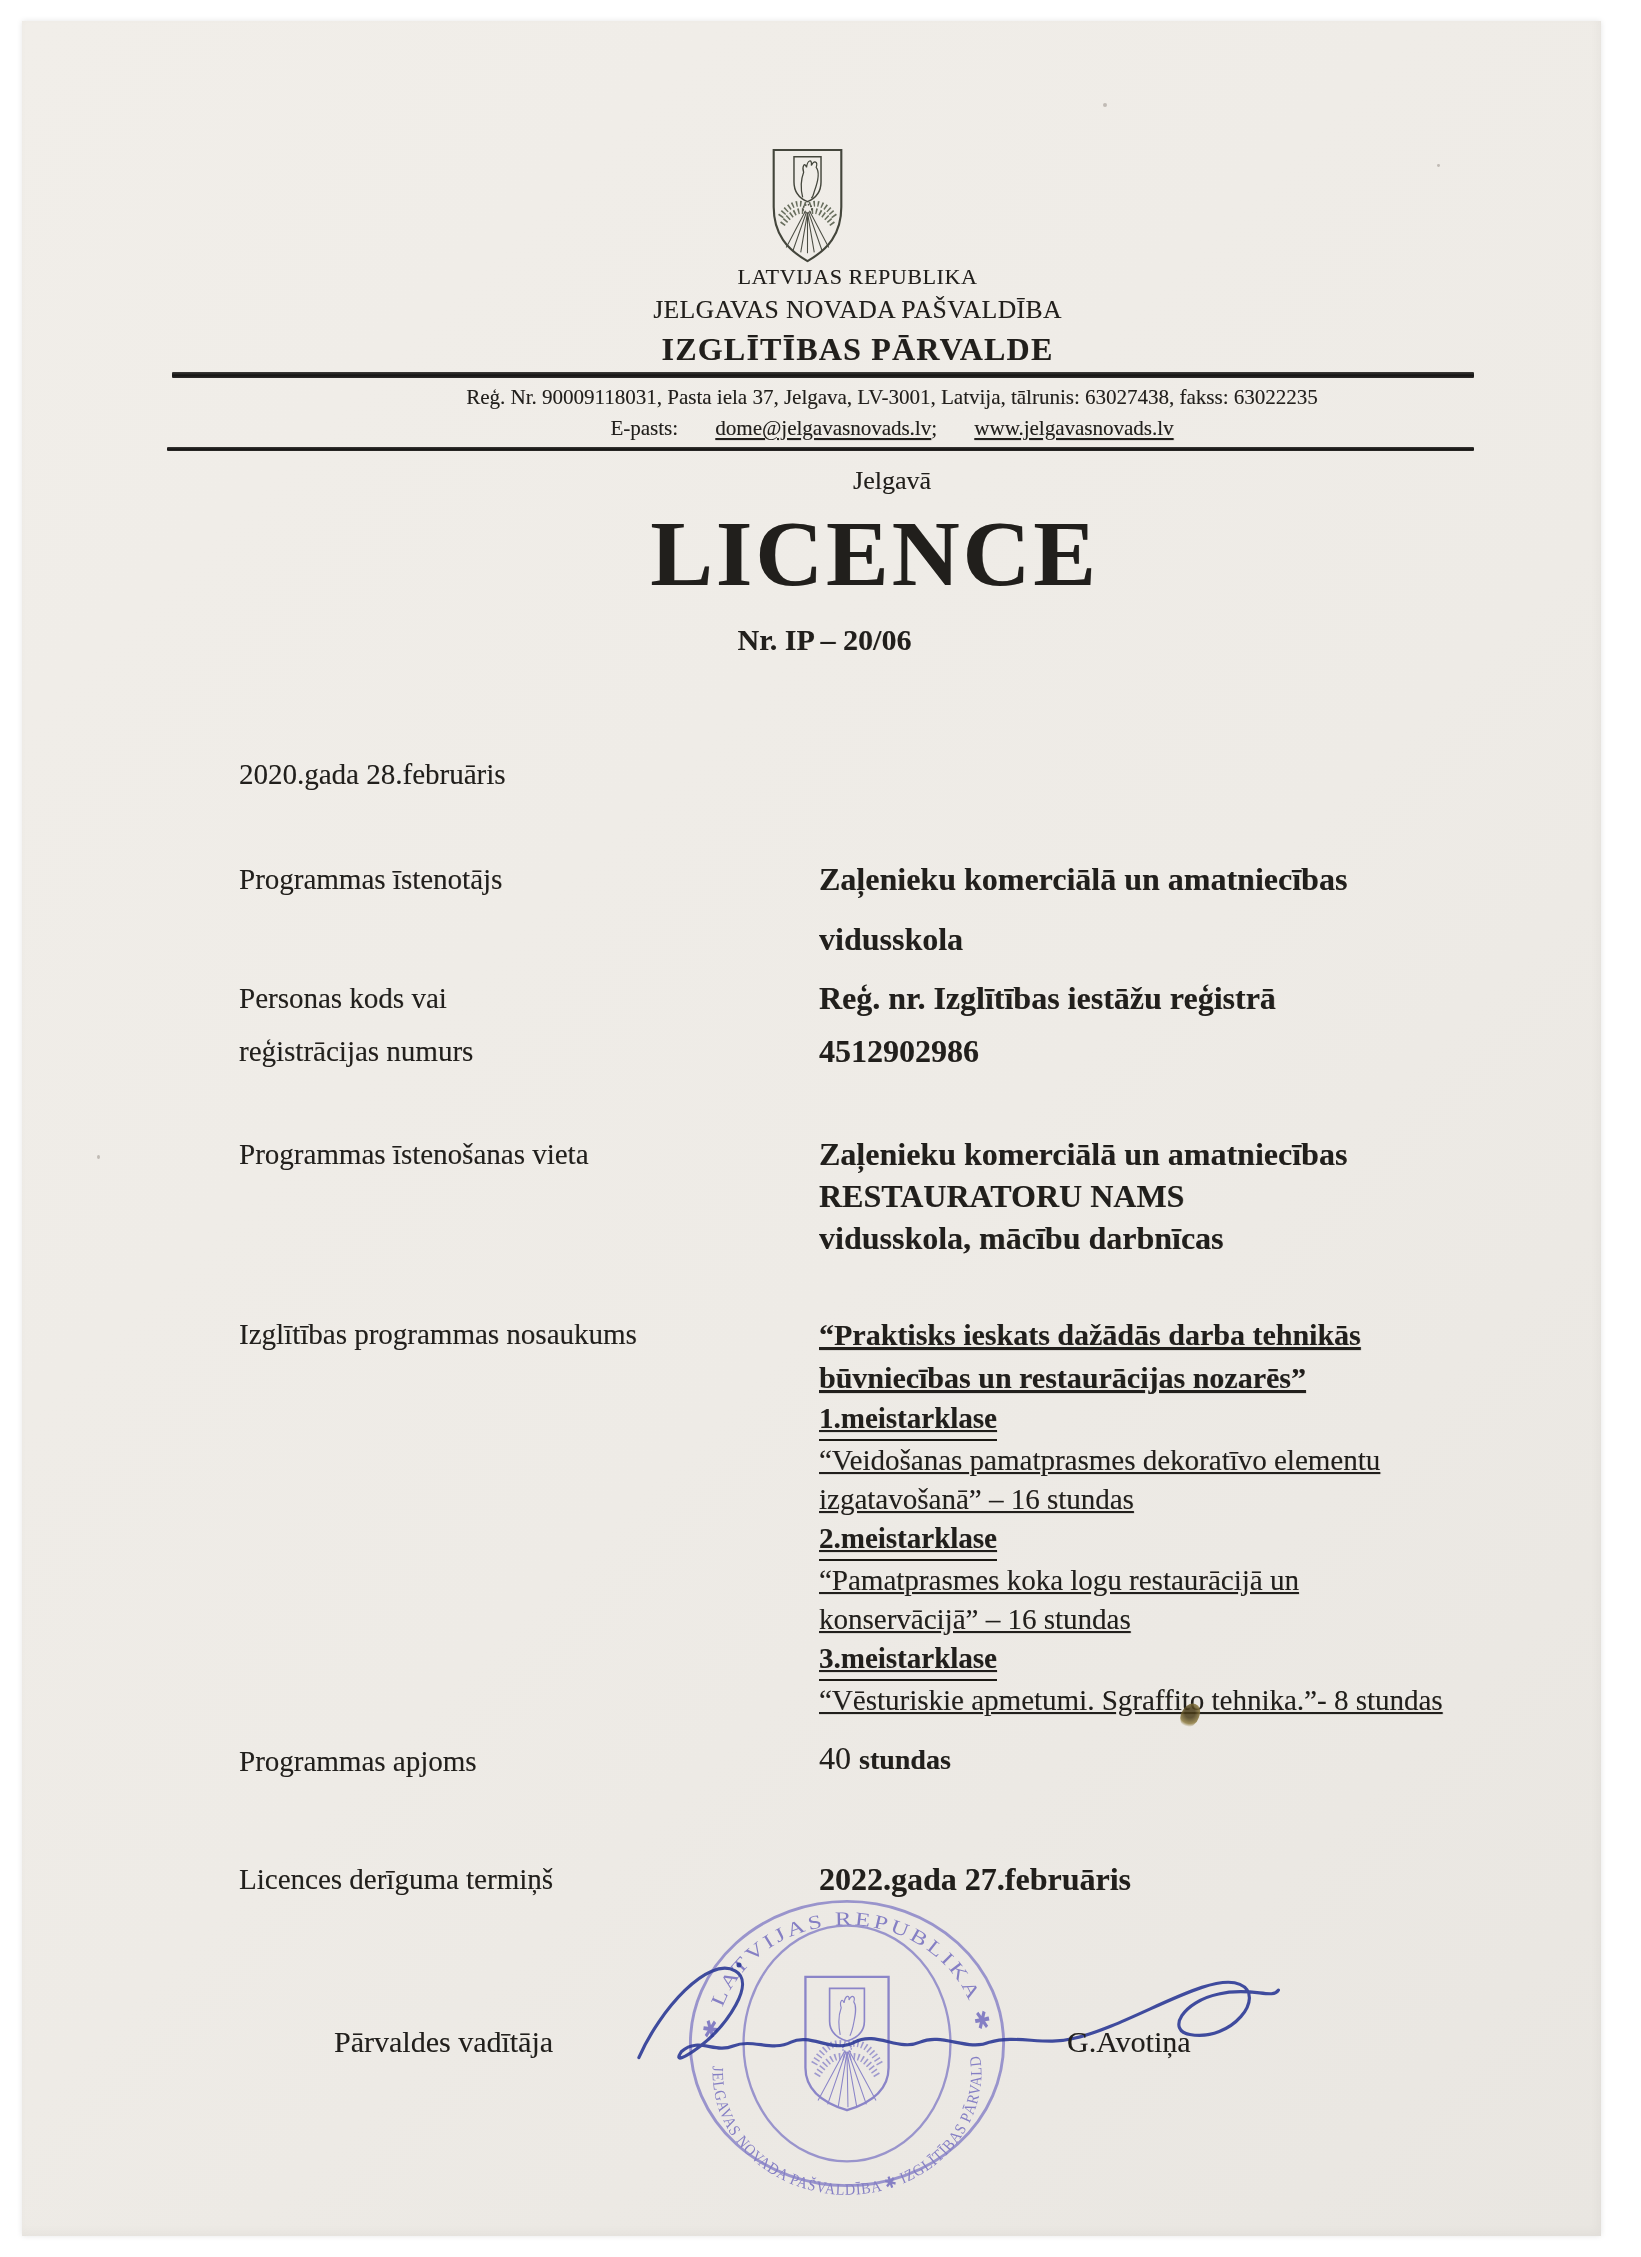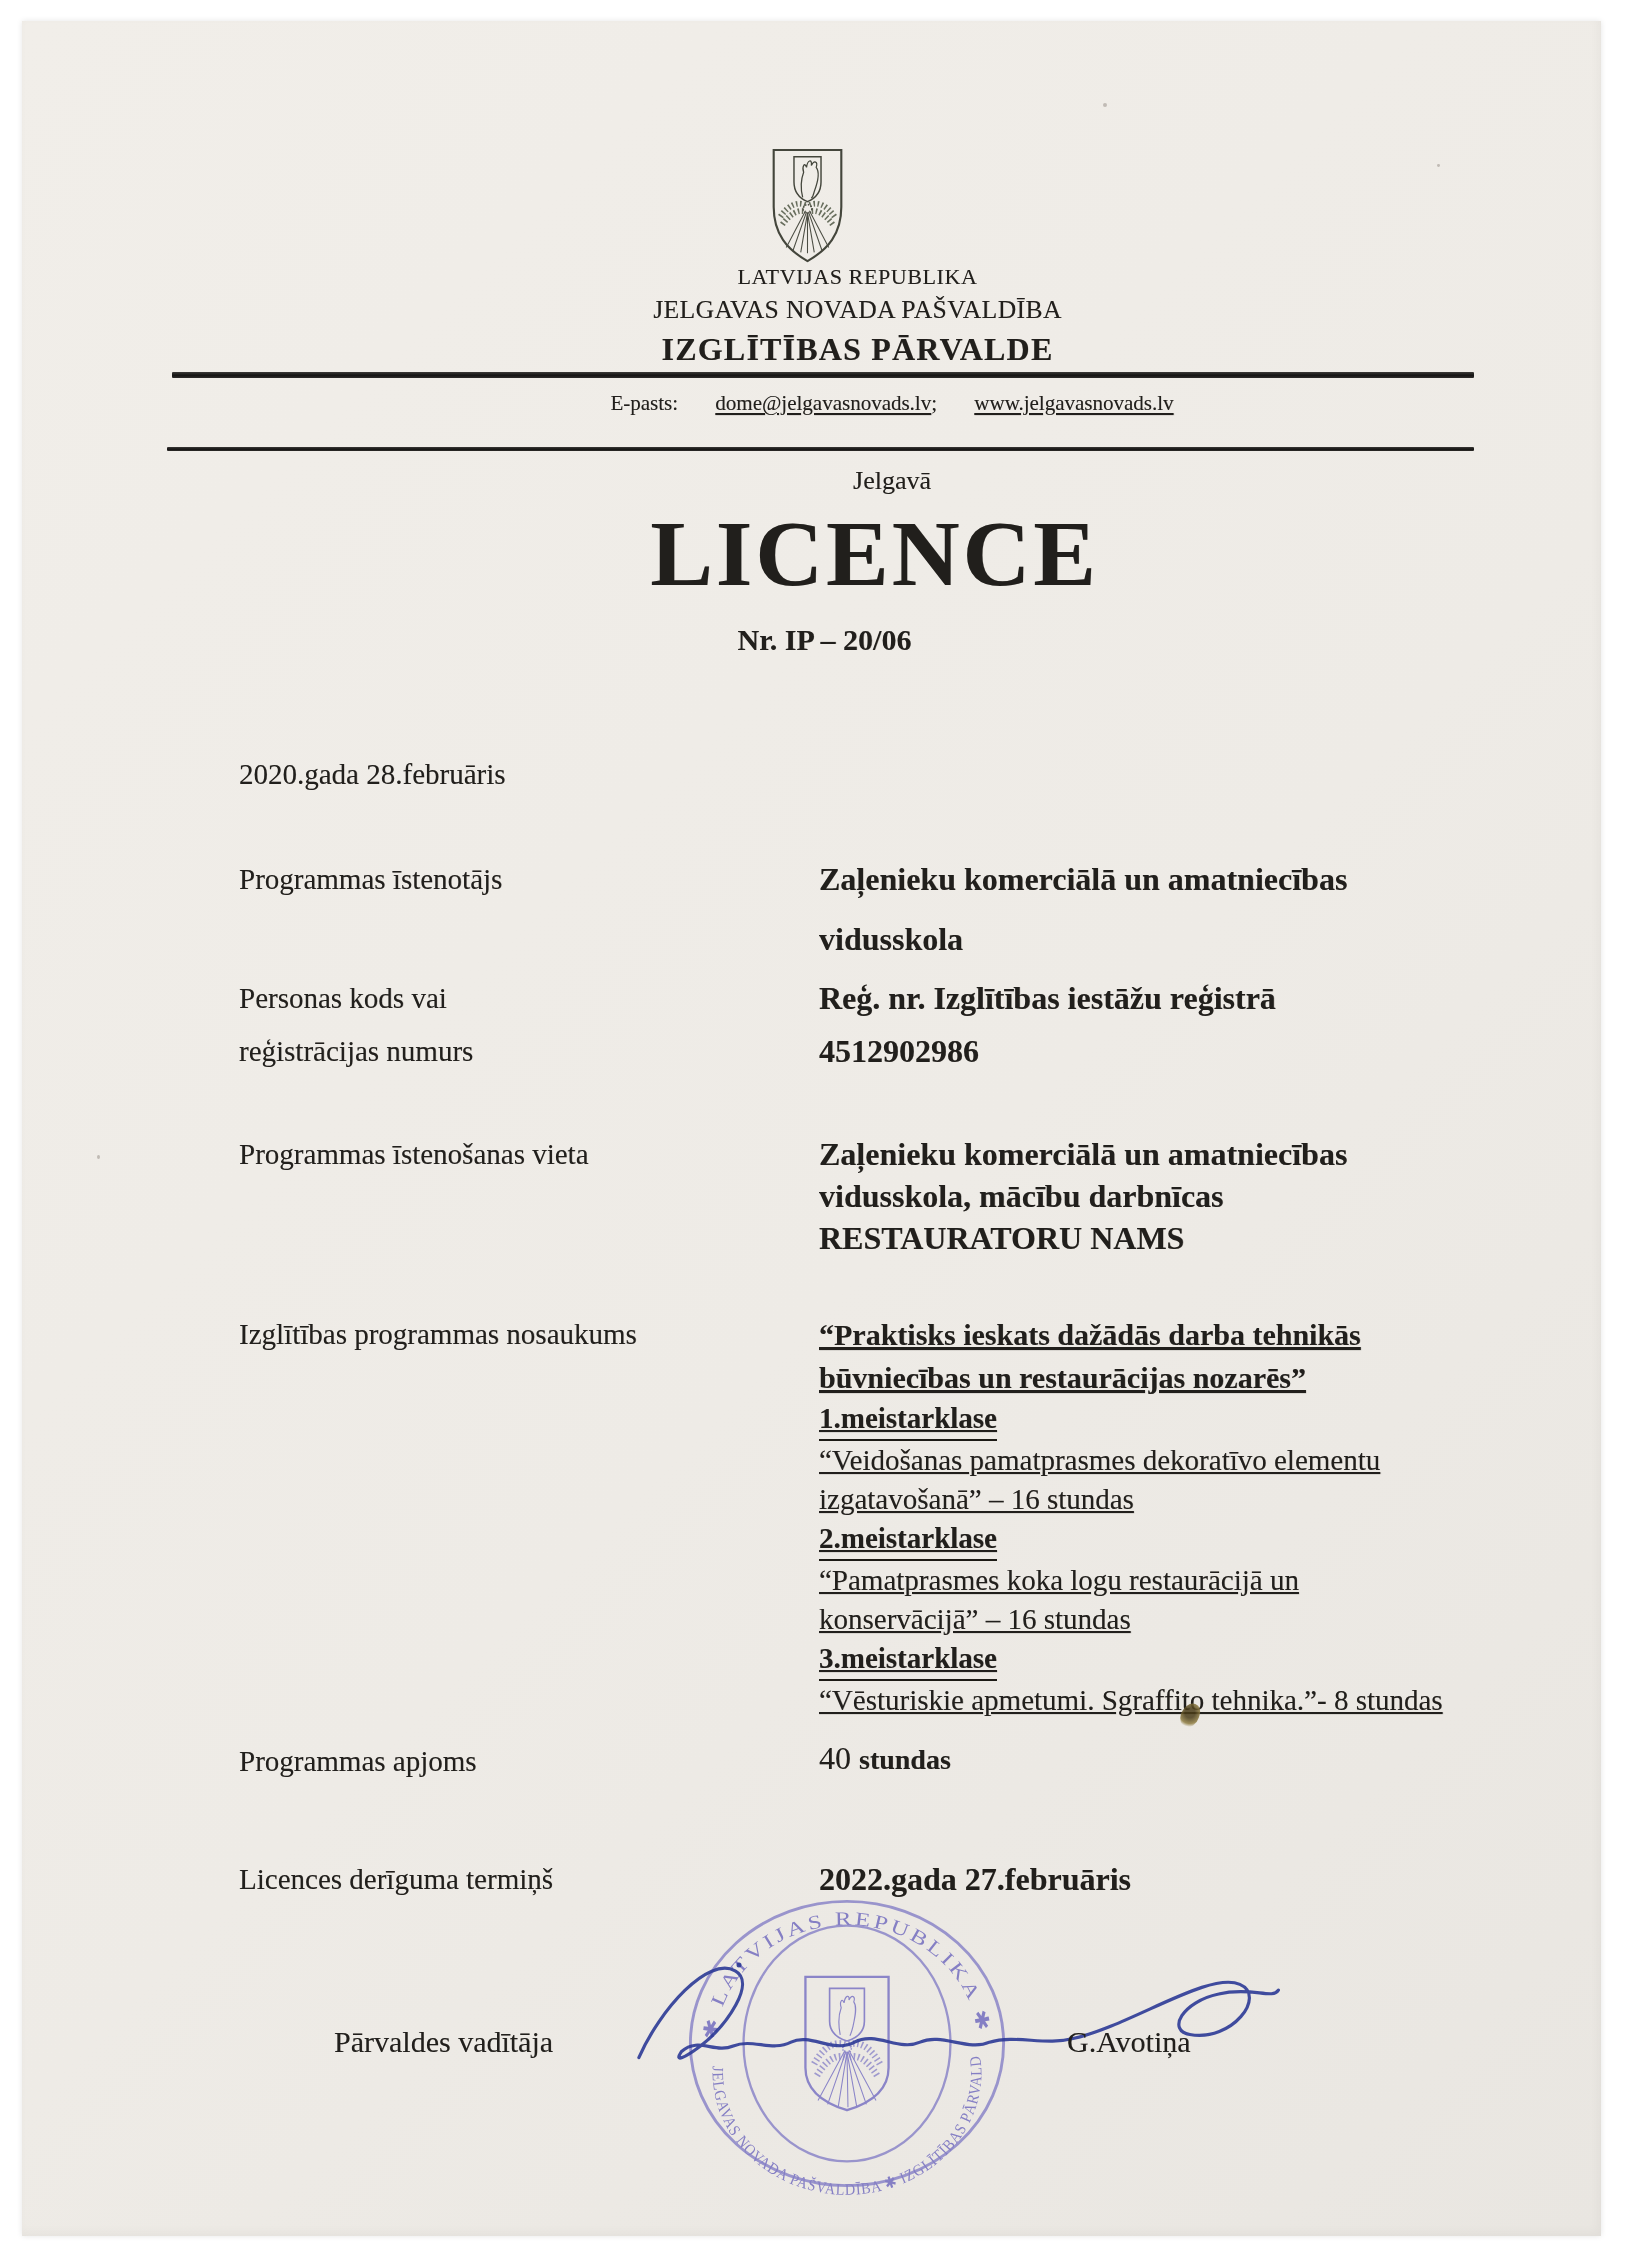--- a/index.html
+++ b/index.html
@@ -72,20 +72,21 @@
 
   <div class="abs ctr ink" style="top:243px;padding-left:66px">
     <div class="hdr-country">LATVIJAS REPUBLIKA</div>
     <div class="hdr-muni">JELGAVAS NOVADA PAŠVALDĪBA</div>
     <div class="hdr-dept">IZGLĪTĪBAS PĀRVALDE</div>
   </div>
 
   <div class="abs rule" style="left:150px;top:351px;width:1302px;height:5.8px"></div>
 
   <div class="abs ctr ink" style="top:364px;padding-left:135px">
+    <div class="contact1">Reģ. Nr. 90009118031, Pasta iela 37, Jelgava, LV-3001, Latvija, tālrunis: 63027438, fakss: 63022235</div>
     <div class="contact2">
       <span>E-pasts:</span>
       <span> </span>
       <span class="ulink">dome@jelgavasnovads.lv</span><span>;</span>
       <span> </span>
       <span class="ulink">www.jelgavasnovads.lv</span>
     </div>
   </div>
 
   <div class="abs rule" style="left:145px;top:426px;width:1307px;height:3.9px"></div>
@@ -116,22 +117,22 @@
         <div class="ln">4512902986</div>
       </div>
   </div>
 
   <div class="frow" style="top:1112px">
     <div class="flabel ink lh44">
         <div class="ln">Programmas īstenošanas vieta</div>
       </div>
     <div class="fvalue ink vb lh44">
         <div class="ln">Zaļenieku komerciālā un amatniecības</div>
+        <div class="ln">RESTAURATORU NAMS</div>
         <div class="ln">vidusskola, mācību darbnīcas</div>
-        <div class="ln">RESTAURATORU NAMS</div>
       </div>
   </div>
 
   <div class="frow" style="top:1292px">
     <div class="flabel ink lh44">
         <div class="ln">Izglītības programmas nosaukums</div>
       </div>
     <div class="fvalue ink prog">
         <div class="ln vtitle">“Praktisks ieskats dažādās darba tehnikās</div>
         <div class="ln vtitle">būvniecības un restaurācijas nozarēs”</div>

